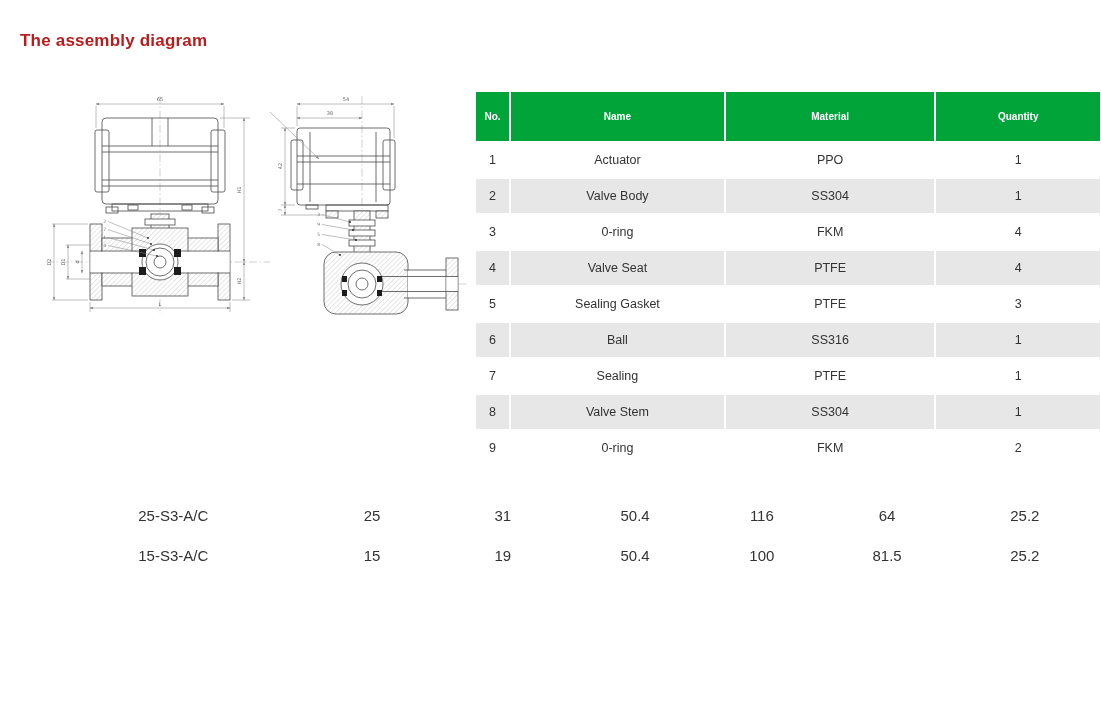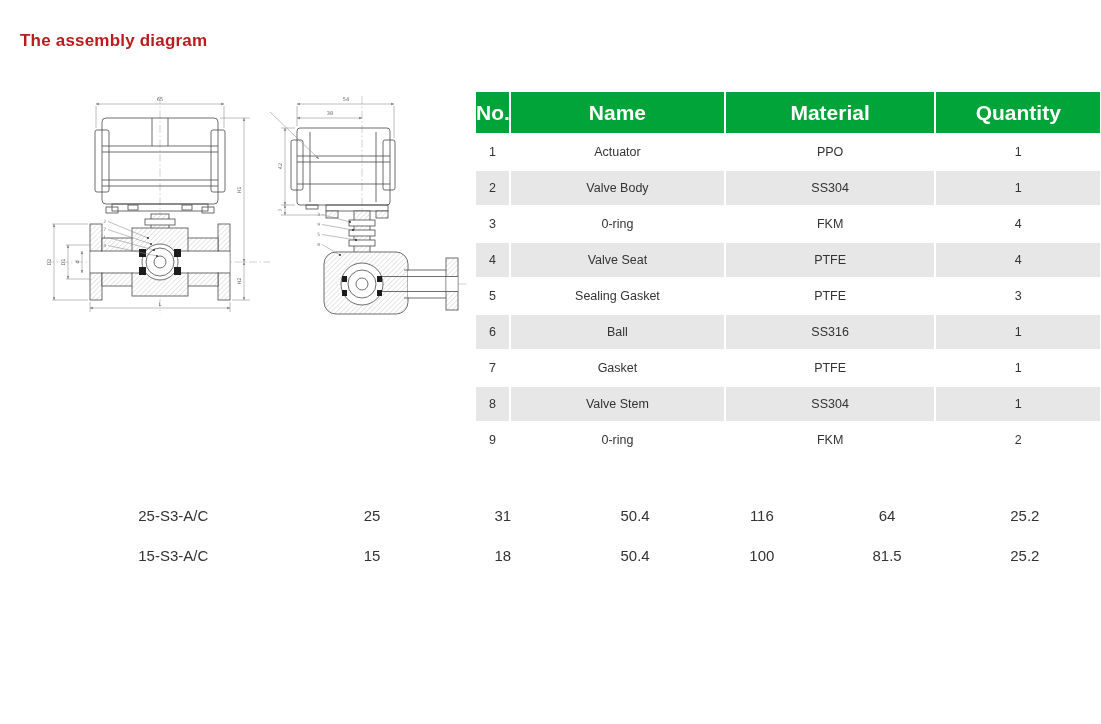--- a/index.html
+++ b/index.html
@@ -2,21 +2,21 @@
 <html><head>
 <meta charset="utf-8">
 <style>
   html,body{margin:0;padding:0;background:#ffffff;}
   body{width:1101px;height:724px;position:relative;font-family:"Liberation Sans",sans-serif;overflow:hidden;}
 
   .page-title{position:absolute;left:7px;top:31px;font-size:17px;font-weight:700;color:#b91c1c;letter-spacing:.2px;margin-left:13px;}
 
   
   table{border-collapse:separate;border-spacing:2px;table-layout:fixed;position:absolute;}
-  th{background:#00A438;color:#fff;font-size:21px;font-weight:700;height:41px;text-align:center;padding:0;}
+  th{background:#00A438;color:#fff;font-size:10px;font-weight:700;height:49px;text-align:center;padding:0;}
   td{font-size:12.5px;color:#333;text-align:center;vertical-align:middle;height:34px;padding:0;}
   tr.even td{background:#E7E7E7;}
   tr.odd td{background:#ffffff;}
 
   .parts{left:474px;top:90px;width:628px;}
   .sizes{left:36px;top:494px;width:1065px;}
   .sizes td{height:38px;font-size:15px;}
 
   
   .drawings{position:absolute;left:30px;top:88px;}
@@ -260,21 +260,21 @@
       <td>3</td>
     </tr>
     <tr class="even">
       <td>6</td>
       <td>Ball</td>
       <td>SS316</td>
       <td>1</td>
     </tr>
     <tr class="odd">
       <td>7</td>
-      <td>Gasket</td>
+      <td>Sealing</td>
       <td>PTFE</td>
       <td>1</td>
     </tr>
     <tr class="even">
       <td>8</td>
       <td>Valve Stem</td>
       <td>SS304</td>
       <td>1</td>
     </tr>
     <tr class="odd">
@@ -302,20 +302,20 @@
       <td>25</td>
       <td>31</td>
       <td>50.4</td>
       <td>116</td>
       <td>64</td>
       <td>25.2</td>
     </tr>
     <tr class="odd">
       <td>15-S3-A/C</td>
       <td>15</td>
-      <td>18</td>
+      <td>19</td>
       <td>50.4</td>
       <td>100</td>
       <td>81.5</td>
       <td>25.2</td>
     </tr>
   </tbody>
 </table>
 
 </body></html>

